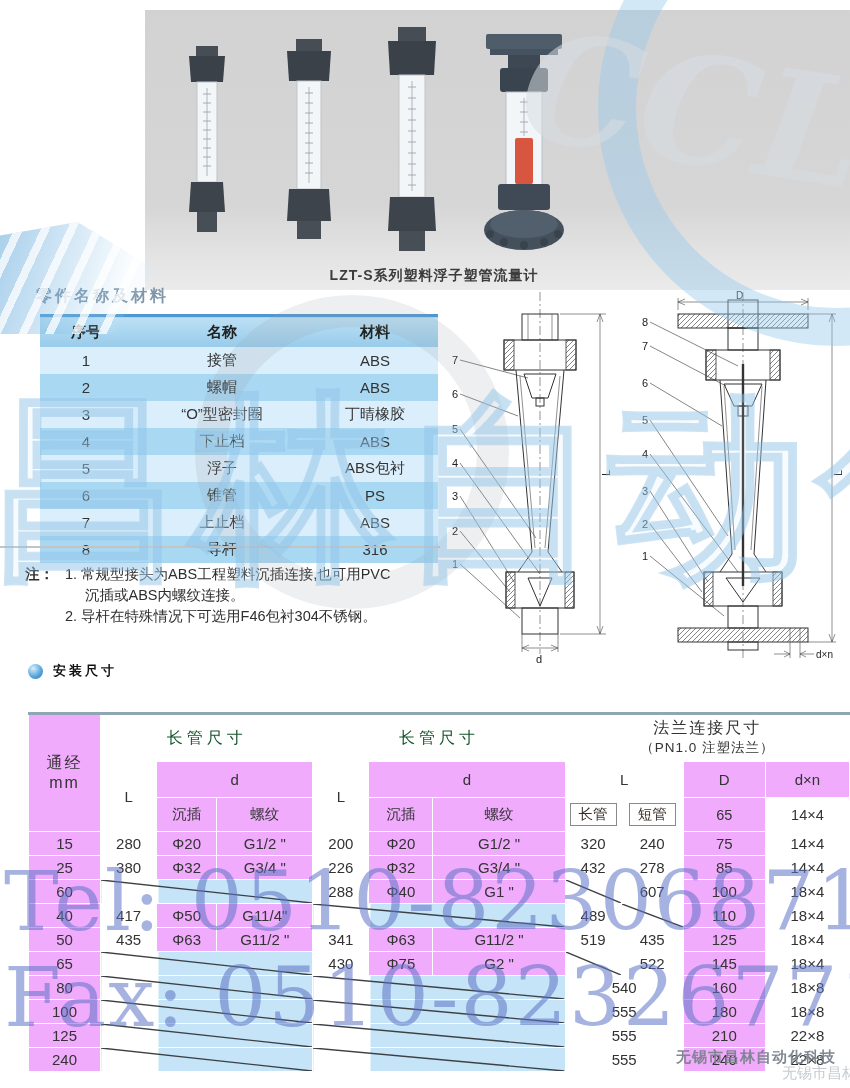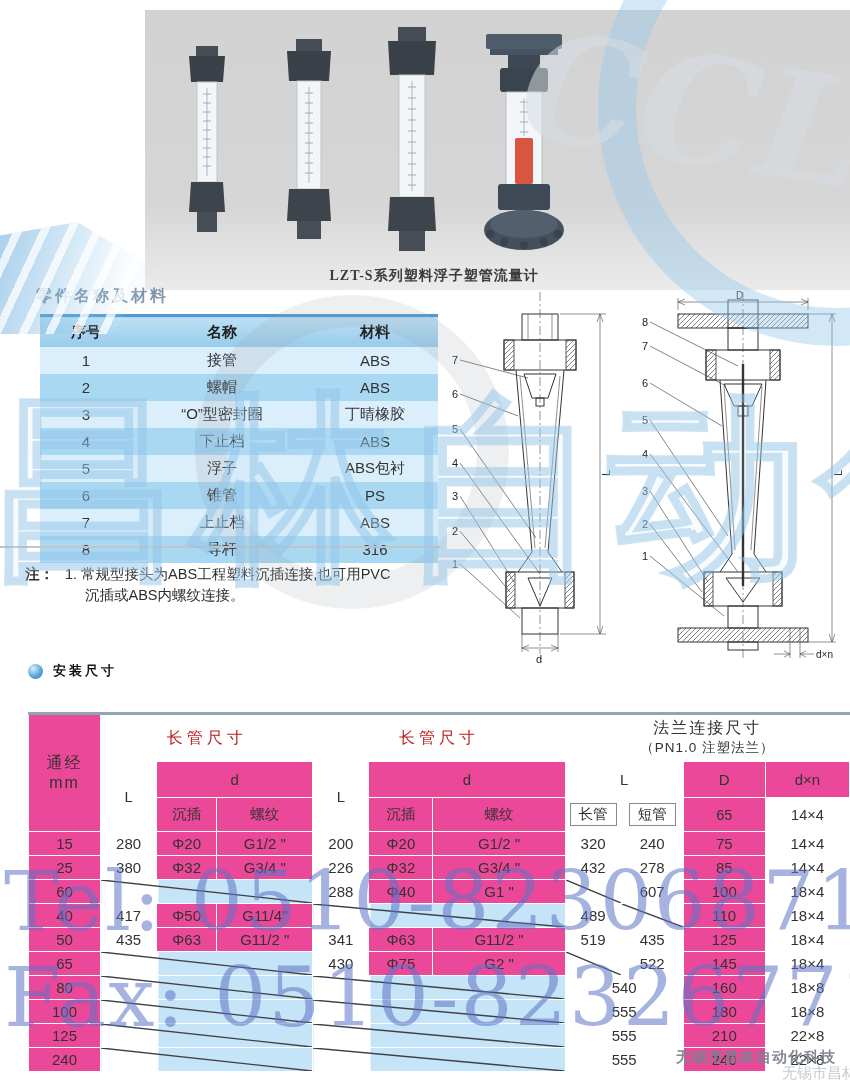--- a/index.html
+++ b/index.html
@@ -6,21 +6,21 @@
   body{width:850px;height:1088px;position:relative;overflow:hidden;background:#fff;
        font-family:"Liberation Sans",sans-serif;color:#333;}
   .abs{position:absolute;}
 
   
   .photo{left:145px;top:10px;width:705px;height:280px;
          background:linear-gradient(#d2d2d3 0%,#d6d6d7 70%,#e2e2e2 86%,#ebebeb 100%);}
   .photo svg{position:absolute;}
   .m1{left:38px;top:36px;} .m2{left:135px;top:29px;} .m3{left:235px;top:17px;} .m4{left:333px;top:22px;}
   .caption{position:absolute;left:0;bottom:5px;width:82%;text-align:center;
-           font-size:14px;font-weight:600;color:#3c3c3c;letter-spacing:1px;font-family:Liberation Serif, serif;}
+           font-size:14px;font-weight:600;color:#3c3c3c;letter-spacing:1px;}
 
   
   .parts-title{left:36px;top:286px;font-size:16px;color:#7e96ab;letter-spacing:3px;font-weight:600;}
   .parts-table{left:40px;top:314px;width:392px;border-collapse:collapse;table-layout:fixed;
                border-top:3px solid #4e98d1;font-size:15px;}
   .parts-table th{height:28px;font-weight:600;color:#222;
                   background:linear-gradient(#bce0f5,#97cbea);}
   .parts-table td{height:25px;text-align:center;color:#333;}
   .parts-table tr.odd td{background:#daeefb;}
   .parts-table tr.even td{background:#a9d8f3;}
@@ -46,24 +46,24 @@
   
   .section-heading{left:28px;top:662px;display:flex;align-items:center;gap:10px;}
   .ball{width:15px;height:15px;border-radius:50%;display:inline-block;
         background:radial-gradient(circle at 35% 30%,#d9eefb,#5aa7dc 55%,#2c76b2);}
   .sh-text{font-size:13px;font-weight:700;color:#111;letter-spacing:3px;}
 
   
   .install-table{left:28px;top:712px;width:822px;border-collapse:collapse;table-layout:fixed;
                  border-top:3px solid #8fa6b4;font-size:15px;color:#333;}
   .install-table td{border:1px solid #fff;text-align:center;padding:0;}
-  .c-b{background:#ec4899;} .c-w{background:#fff;}
+  .c-b{background:#f0abfc;} .c-w{background:#fff;}
   .hr1 td{height:46px;} .hr2 td{height:35px;} .hr3 td{height:33px;text-align:center;}
   .install-table tbody td{height:23px;}
-  .hd1{font-size:16px;letter-spacing:4px;color:#b91c1c;}
+  .hd1{font-size:16px;letter-spacing:4px;color:#14532d;}
   .hd1f{font-size:16px;letter-spacing:2px;line-height:20px;}
   .hd1f .f2{font-size:13.5px;letter-spacing:1px;}
   .hdmm{font-size:16px;line-height:20px;letter-spacing:2px;}
   .boxed .bx{display:inline-block;border:1px solid #8a8a8a;background:#fff;
              padding:1px 8px;font-size:14.5px;color:#3a2f2a;}
   .hr3 td{font-size:14.5px;color:#3a2f2a;}
   .hr3 td.c-b,.hr3 td.c-w{color:#333;}
   .c-diag{position:relative;}
   .dgL{background:linear-gradient(90deg,#fff 0 57px,#c5e4f7 57px);}
   .dgS{background:linear-gradient(90deg,#fff 0 57px,#c5e4f7 57px);}
@@ -237,20 +237,21 @@
           <td>316</td>
         </tr>
       </tbody>
   </table>
   <div class="gray-rule abs"></div>
 
   <div class="notes abs">
     <span class="notes-label">注：</span>
     <div class="note-items">
       <div class="note-item">1. 常规型接头为ABS工程塑料沉插连接,也可用PVC沉插或ABS内螺纹连接。</div>
+      <div class="note-item">2. 导杆在特殊情况下可选用F46包衬304不锈钢。</div>
     </div>
   </div>
 
   <div class="drawing dw-left">
     <svg width="186" height="380" viewBox="0 0 186 380">
       <defs>
           <pattern id="hz1" width="5" height="5" patternUnits="userSpaceOnUse">
         <path d="M0 5L5 0" stroke="#666" stroke-width="0.8"></path>
           </pattern>
         </defs>

